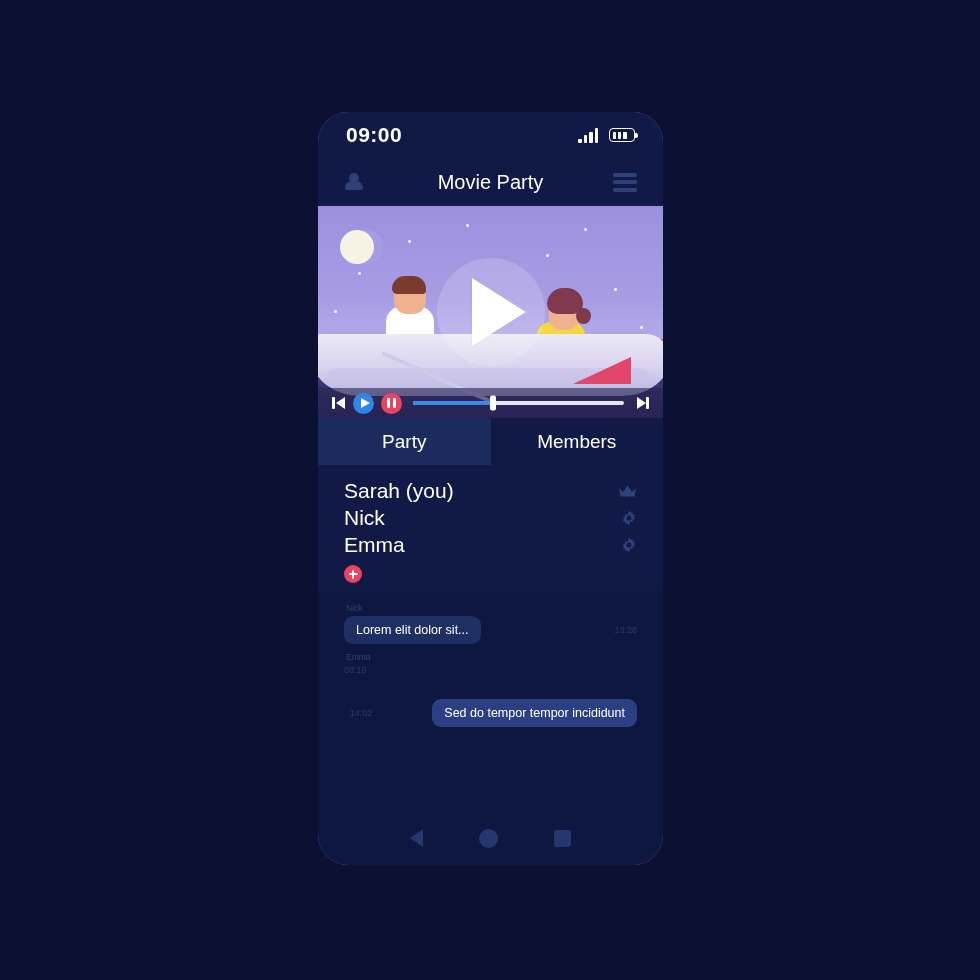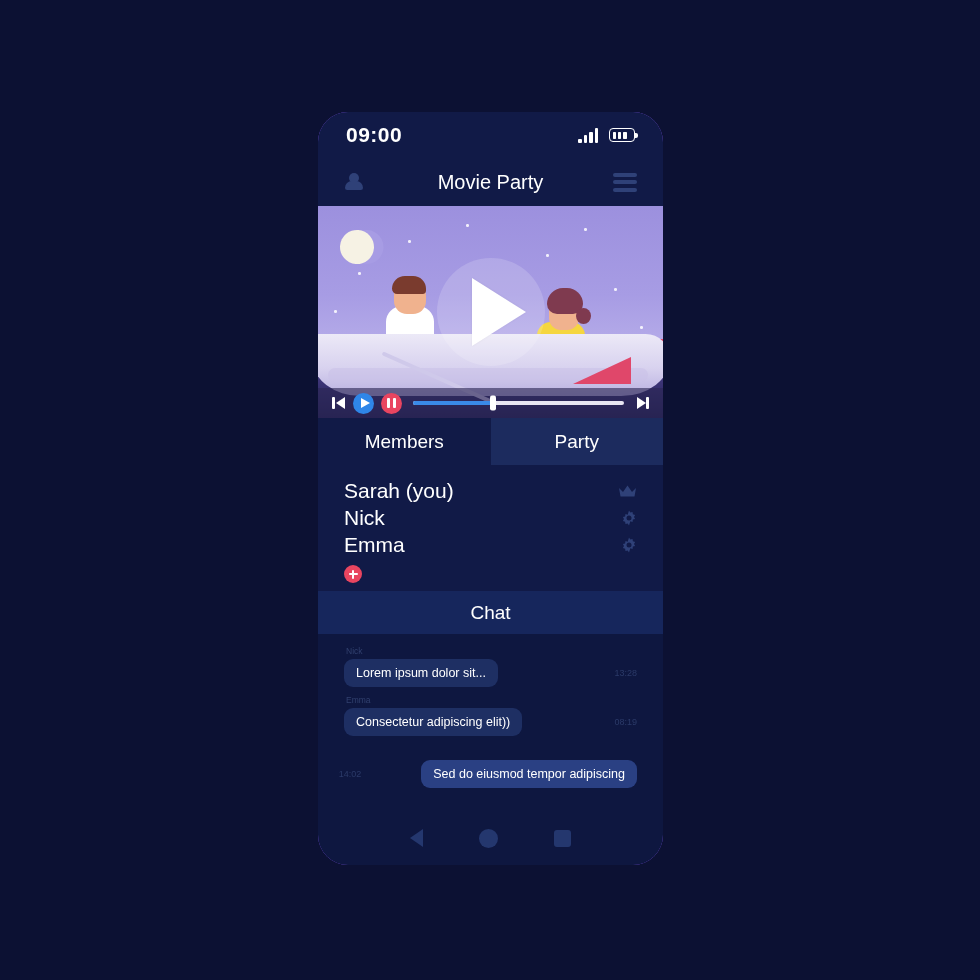--- a/index.html
+++ b/index.html
@@ -657,22 +657,22 @@
         <div id="progress-handle" style="left: 38%;"></div>
       </div>
       <div class="skip-icon skip-next">
         <span class="bar"></span>
           <span class="arw"></span>
       </div>
     </div>
   </div>
 
   <div id="tabs">
+    <div class="tab active">Party</div>
     <div class="tab inactive">Members</div>
-    <div class="tab active">Party</div>
   </div>
 
   <div id="party-list">
     <div class="member-row">
       <span class="member-name">Sarah (you)</span>
       <span class="crown-icon">
         <svg width="19" height="14" viewBox="0 0 19 14">
           <path d="M1 4 L5 8 L9.5 1.5 L14 8 L18 4 L16.5 12.5 L2.5 12.5 Z" fill="#2f4178"></path>
         </svg>
       </span>
@@ -691,43 +691,41 @@
       <span class="gear-icon">
         <svg width="16" height="16" viewBox="0 0 16 16">
           <path d="M8 0.6l1.3 1.9 2.2-.6.4 2.3 2.2.7-1.1 2 1.1 2-2.2.7-.4 2.3-2.2-.6L8 15.4 6.7 13.5l-2.2.6-.4-2.3-2.2-.7 1.1-2-1.1-2 2.2-.7.4-2.3 2.2.6z" fill="#2f4178"></path>
           <circle cx="8" cy="8" r="2.5" fill="#111a47"></circle>
         </svg>
       </span>
     </div>
     <div id="add-member-btn"></div>
   </div>
 
-  <div id="chat-header">Chat</div>
 
   <div id="chat-body">
     <div class="msg-group">
       <div class="msg-sender">Nick</div>
       <div class="msg-line">
-        <div class="bubble">Lorem ipsum dolor sit...</div>
+        <div class="bubble">Lorem elit dolor sit...</div>
         <div class="msg-time">13:28</div>
       </div>
     </div>
 
     <div class="msg-group">
       <div class="msg-sender">Emma</div>
       <div class="msg-line">
-        <div class="bubble">Consectetur adipiscing elit))</div>
         <div class="msg-time">08:19</div>
       </div>
     </div>
 
     <div class="msg-group" style="margin-top:24px;">
       <div class="msg-line outgoing">
         <div class="msg-time">14:02</div>
-        <div class="bubble out">Sed do eiusmod tempor adipiscing</div>
+        <div class="bubble out">Sed do tempor tempor incididunt</div>
       </div>
     </div>
   </div>
 
   <div id="nav-bar">
     <div id="nav-back"></div>
     <div id="nav-home"></div>
     <div id="nav-recents"></div>
   </div>
 

